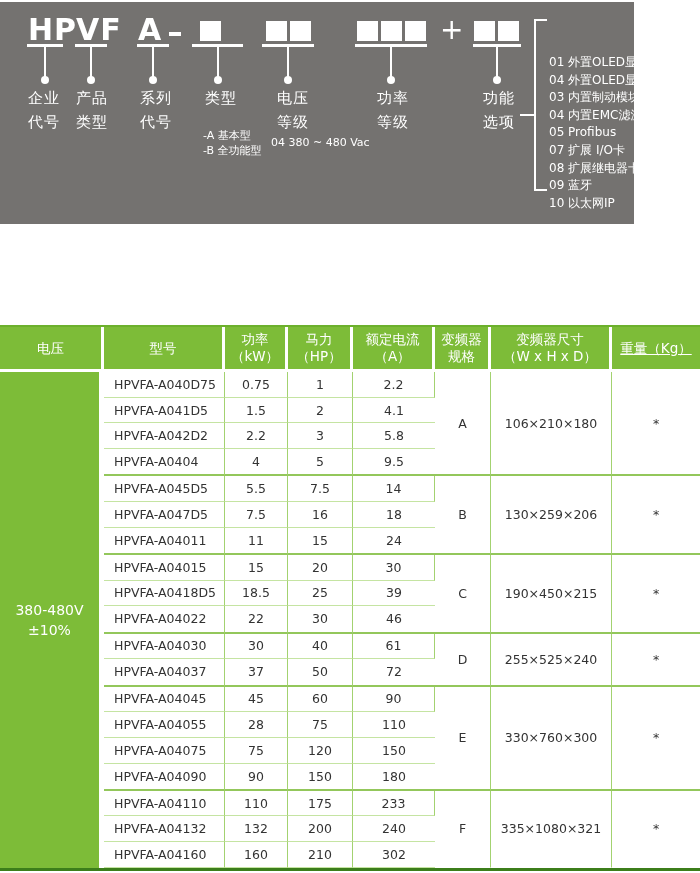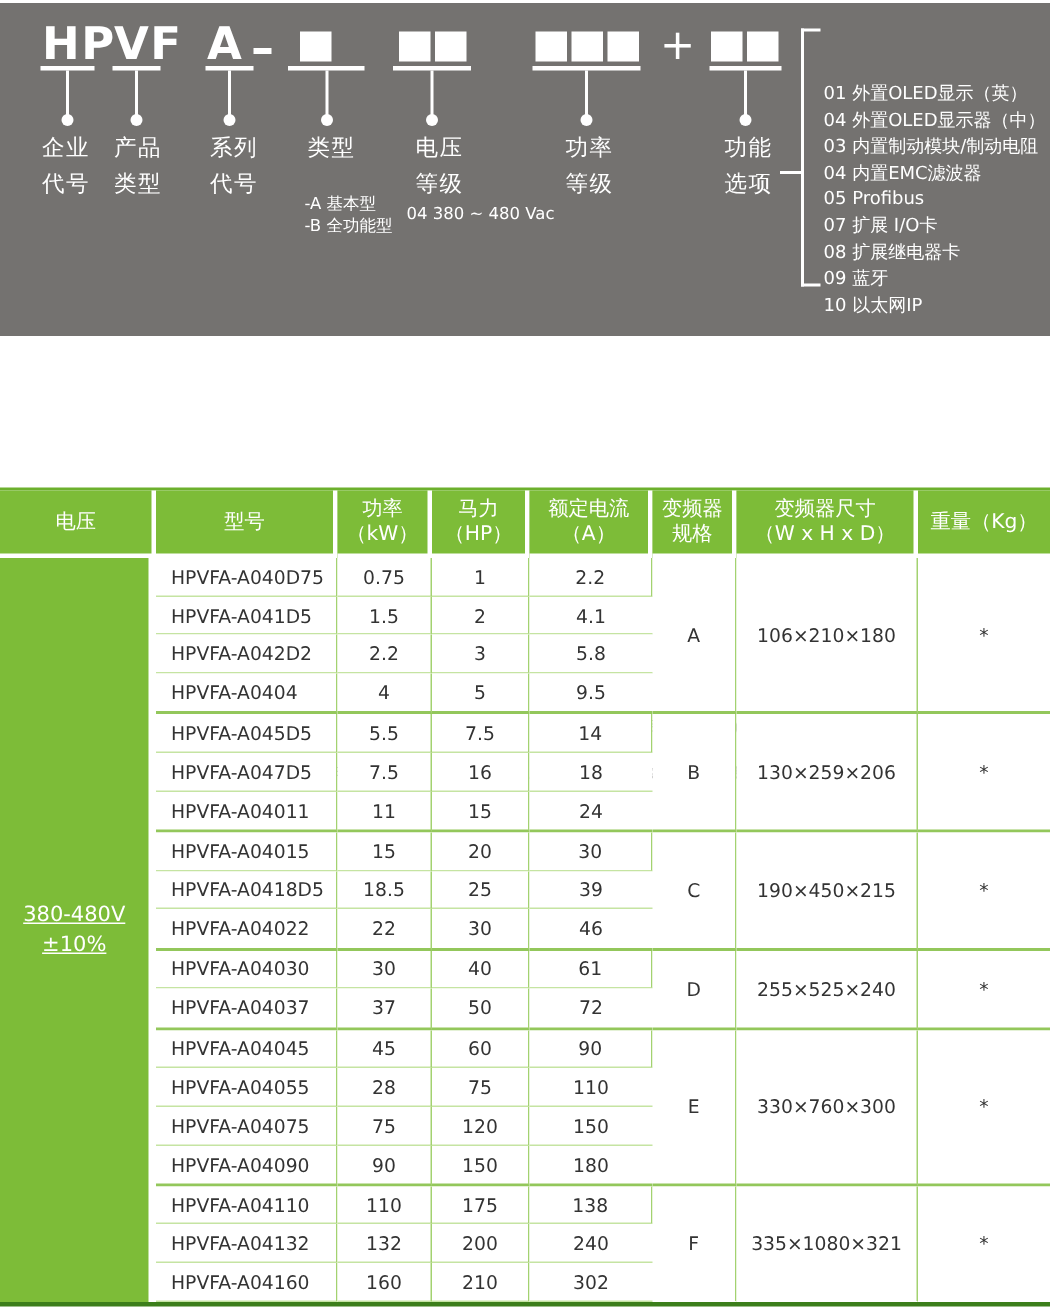--- a/index.html
+++ b/index.html
@@ -3,21 +3,21 @@
 <meta charset="utf-8">
 <style>
   :root{
     --green:#7dbc38; --green-dark:#3c7e1b; --line-light:#c5e4a2;
     --line-mid:#a3d270; --line-group:#93c75b; --gray:#747270; --ink:#333;
   }
   html,body{margin:0;padding:0;background:#fff;}
   .page{position:relative;width:700px;height:873px;background:#fff;overflow:hidden;
         font-family:"DejaVu Sans","Liberation Sans",sans-serif;}
   
-  .diagram{position:absolute;left:0;top:2px;width:700px;height:222px;background:var(--gray);color:#fff;}
+  .diagram{position:absolute;left:0;top:2px;width:634px;height:222px;background:var(--gray);color:#fff;}
   .code-letter{position:absolute;top:13px;font-size:30px;font-weight:600;letter-spacing:1px;line-height:30px;}
   .dash-glyph{position:absolute;left:169px;top:30px;width:12px;height:4px;background:#fff;}
   .plus-glyph{position:absolute;left:440px;top:13px;font-size:28px;font-weight:400;line-height:30px;}
   .code-box{position:absolute;top:19px;width:21px;height:20px;background:#fff;}
   .underline{position:absolute;top:42px;height:3px;background:#fff;}
   .connector{position:absolute;top:45px;width:2px;height:30px;background:#fff;}
   .dot{position:absolute;top:74px;width:8px;height:8px;border-radius:50%;background:#fff;}
   .seg-label{position:absolute;top:84px;font-size:15px;line-height:24px;letter-spacing:1px;white-space:nowrap;}
   .sub-note{position:absolute;font-size:11px;line-height:15px;white-space:nowrap;}
   .bracket-v{position:absolute;left:534px;top:17px;width:2px;height:172px;background:#fff;}
@@ -29,30 +29,30 @@
   .note-prefix{position:absolute;left:3px;top:253px;white-space:nowrap;}
   .note-line{position:absolute;left:24px;white-space:nowrap;}
   .note-line.l0{top:253px}.note-line.l1{top:268px}.note-line.l2{top:283px}
   
   table.spec{position:absolute;left:0;top:325px;width:700px;height:546px;border-collapse:separate;border-spacing:0;
              table-layout:fixed;font-size:12.5px;color:var(--ink);
              border-top:2px solid #6cb02c;border-right:1px solid var(--line-mid);border-bottom:3px solid var(--green-dark);}
   th{background:var(--green);color:#fff;font-weight:400;font-size:13.5px;line-height:17px;
      padding:0;height:42px;vertical-align:middle;text-align:center;
      border-right:3px solid #fff;border-bottom:3px solid #fff;}
-  th:last-child{border-right:none;}
+  th:last-child{border-right:none;text-decoration:underline;}
   td{padding:0;text-align:center;vertical-align:middle;background:#fff;
      border-right:1px solid var(--line-mid);border-bottom:1px solid var(--line-light);}
   td:last-child{border-right:none;}
   td.c-model{text-align:left;padding-left:10px;}
   td.ge{border-bottom:2px solid var(--line-group);}
   td.merged{border-bottom:1px solid transparent;}
   td.merged.ge{border-bottom:2px solid var(--line-group);}
   td.cell-voltage{background:var(--green);color:#fff;font-size:14px;line-height:20px;
-                  border-right:5px solid #fff;border-bottom:none;text-decoration:underline;}
+                  border-right:5px solid #fff;border-bottom:none;}
 </style>
 </head>
 <body>
 
 <div class="page">
 
   <div class="diagram">
     <div class="code-letter" style="left:28px">HP</div>
     <div class="code-letter" style="left:76px">VF</div>
     <div class="code-letter" style="left:138px">A</div>
@@ -308,21 +308,21 @@
         <tr>
           <td class="c-model ge">HPVFA-A04090</td>
           <td class="c-power ge">90</td>
           <td class="c-hp ge">150</td>
           <td class="c-amp ge">180</td>
         </tr>
         <tr>
           <td class="c-model">HPVFA-A04110</td>
           <td class="c-power">110</td>
           <td class="c-hp">175</td>
-          <td class="c-amp">138</td>
+          <td class="c-amp">233</td>
           <td class="c-spec merged" rowspan="3">F</td>
           <td class="c-dims merged" rowspan="3">335×1080×321</td>
           <td class="c-weight merged" rowspan="3">*</td>
         </tr>
         <tr>
           <td class="c-model">HPVFA-A04132</td>
           <td class="c-power">132</td>
           <td class="c-hp">200</td>
           <td class="c-amp">240</td>
         </tr>

